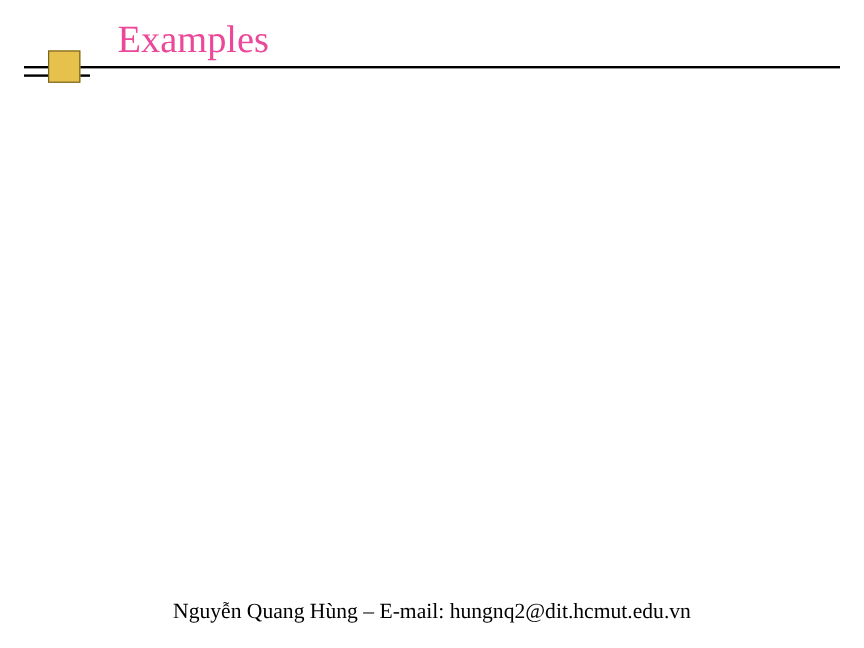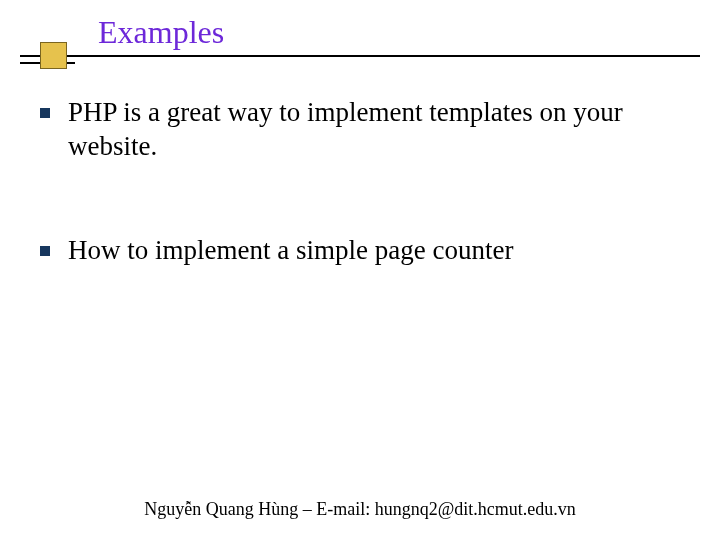--- a/index.html
+++ b/index.html
@@ -10,21 +10,21 @@
     height: 540px;
   }
   .title-block {
     position: absolute;
     top: 14px;
     left: 0;
     width: 720px;
   }
   .title-text {
     font-size: 32px;
-    color: #6d28d9;
+    color: #ec4899;
     margin-left: 98px;
     margin-bottom: 23px;
   }
   .rule-long {
     position: absolute;
     top: 55px;
     left: 20px;
     width: 680px;
     height: 2px;
     background: #000;
@@ -85,25 +85,15 @@
 
 <div class="slide">
 
   <div class="title-block">
     <div class="title-text">Examples</div>
   </div>
   <div class="rule-long"></div>
   <div class="rule-short"></div>
   <div class="square-accent"></div>
 
-  <div class="body">
-    <div class="item">
-      <div class="bullet"></div>
-      <div class="item-text">PHP is a great way to implement templates on your website.</div>
-    </div>
-    <div class="item">
-      <div class="bullet"></div>
-      <div class="item-text">How to implement a simple page counter</div>
-    </div>
-  </div>
 
   <div class="footer">Nguyễn Quang Hùng – E-mail: hungnq2@dit.hcmut.edu.vn</div>
 </div>
 
 </body></html>

